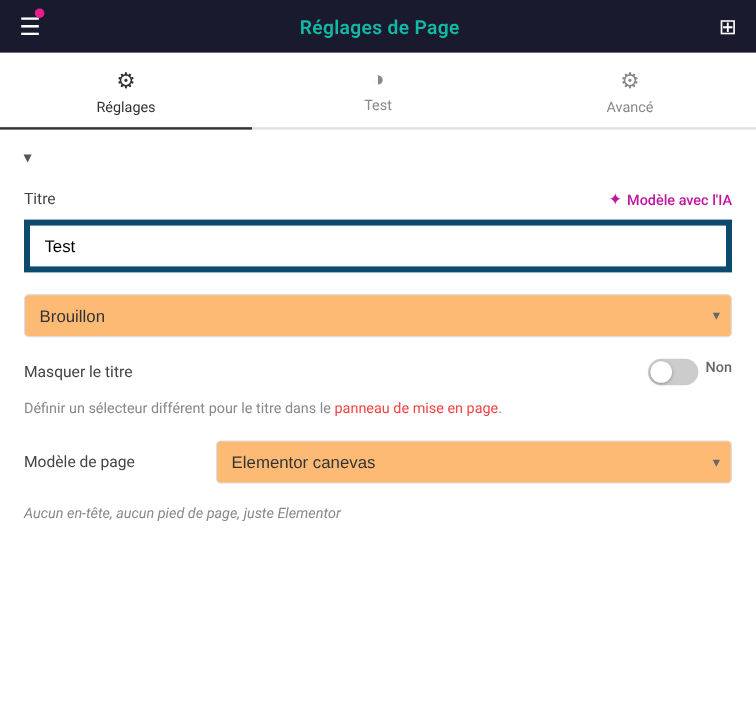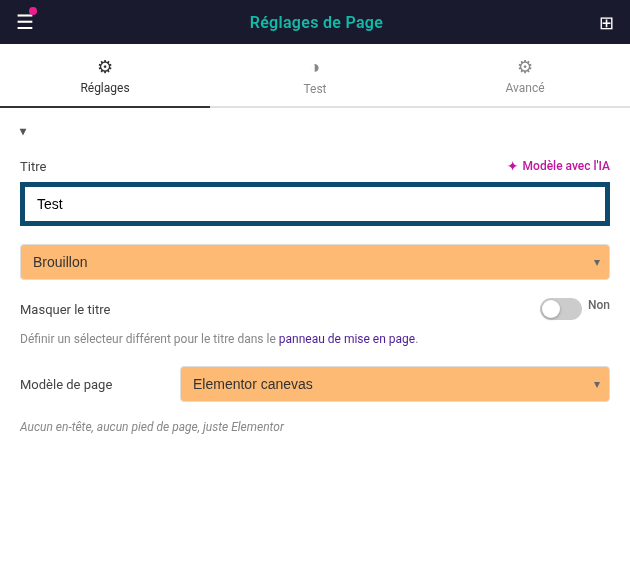--- a/index.html
+++ b/index.html
@@ -212,21 +212,21 @@
     }
 
     
     .helper-text {
       font-size: 12px;
       color: #888;
       margin-bottom: 18px;
       line-height: 1.5;
     }
     .helper-text a {
-      color: #4c1d95;
+      color: #ef4444;
       text-decoration: none;
       margin-top: 39px;
     }
 
     
     .footer-note {
       font-size: 12px;
       color: #888;
       font-style: italic;
       margin-top: 8px;

